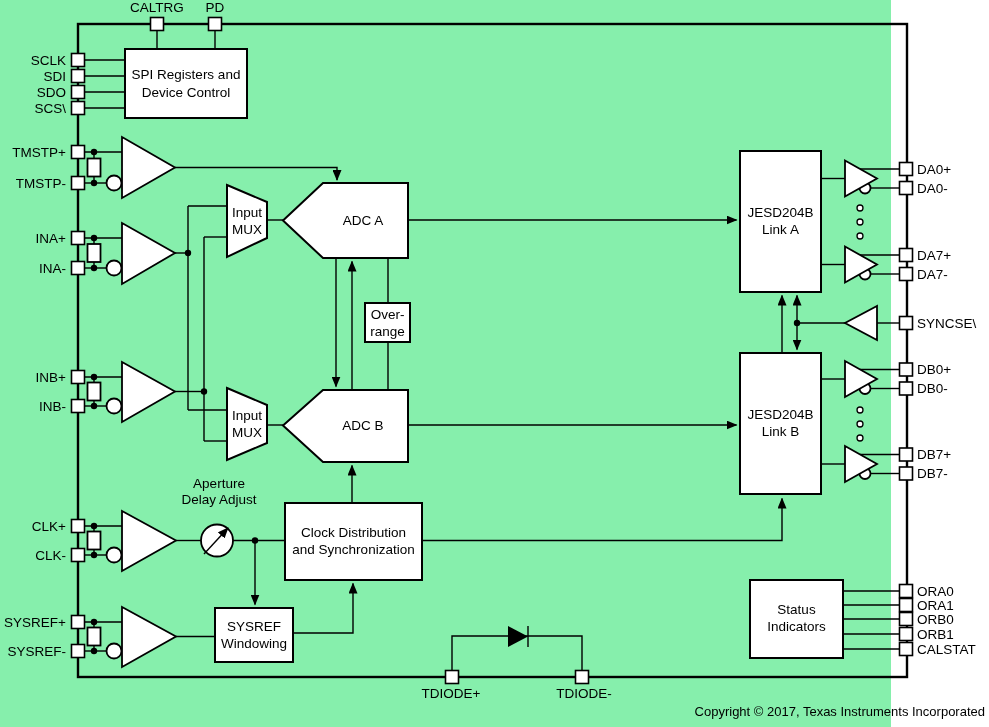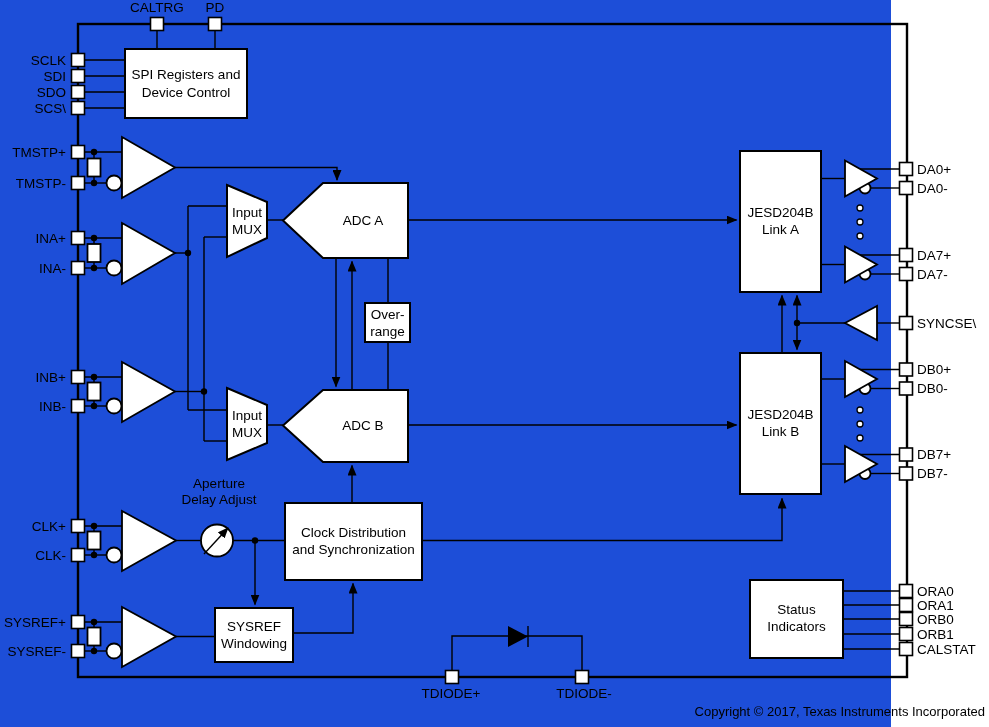--- a/index.html
+++ b/index.html
@@ -1,16 +1,16 @@
 <!DOCTYPE html>
 <html><head>
 <meta charset="utf-8">
 <style>
   html,body{margin:0;padding:0;background:#ffffff;}
-  .stage{position:relative;width:891px;height:727px;background:#1d4ed8;}
+  .stage{position:relative;width:891px;height:727px;background:#86efac;}
   svg{display:block;}
   .wire{stroke:#000;stroke-width:1.4;fill:none;}
   .border{stroke:#000;stroke-width:2.4;fill:none;}
   .blk{stroke:#000;stroke-width:2;fill:#fff;}
   .pin{stroke:#000;stroke-width:1.6;fill:#fff;}
   .sym{stroke:#000;stroke-width:1.8;fill:#fff;}
   .dot{fill:#000;stroke:none;}
   .odot{stroke:#000;stroke-width:1.3;fill:#fff;}
   .fillb{fill:#000;stroke:none;}
   .lbl{font:13.5px "Liberation Sans",sans-serif;fill:#000;}

